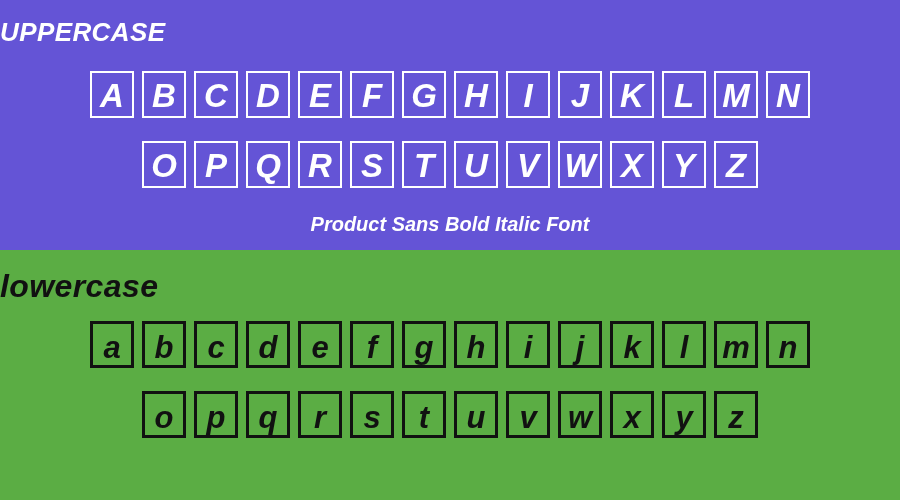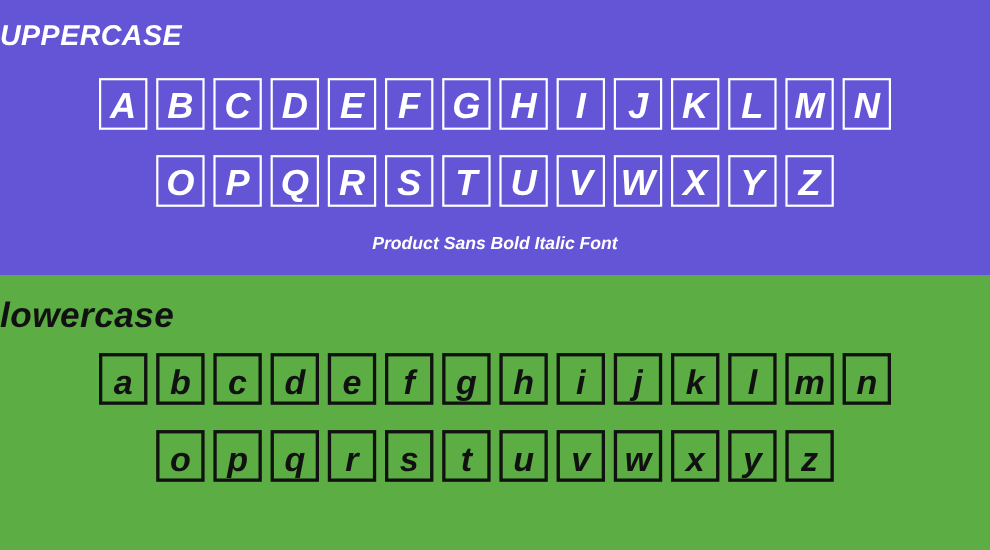--- a/index.html
+++ b/index.html
@@ -117,21 +117,21 @@
   }
 
   
   .font-caption {
     position: absolute;
     left: 0;
     width: 900px;
     text-align: center;
     font-weight: bold;
     font-style: italic;
-    font-size: 16px;
+    font-size: 20px;
     white-space: nowrap;
   }
 
   .panel-uppercase .font-caption {
     top: 213px;
     color: #ffffff;
   }
 </style>
 </head>
 <body>

